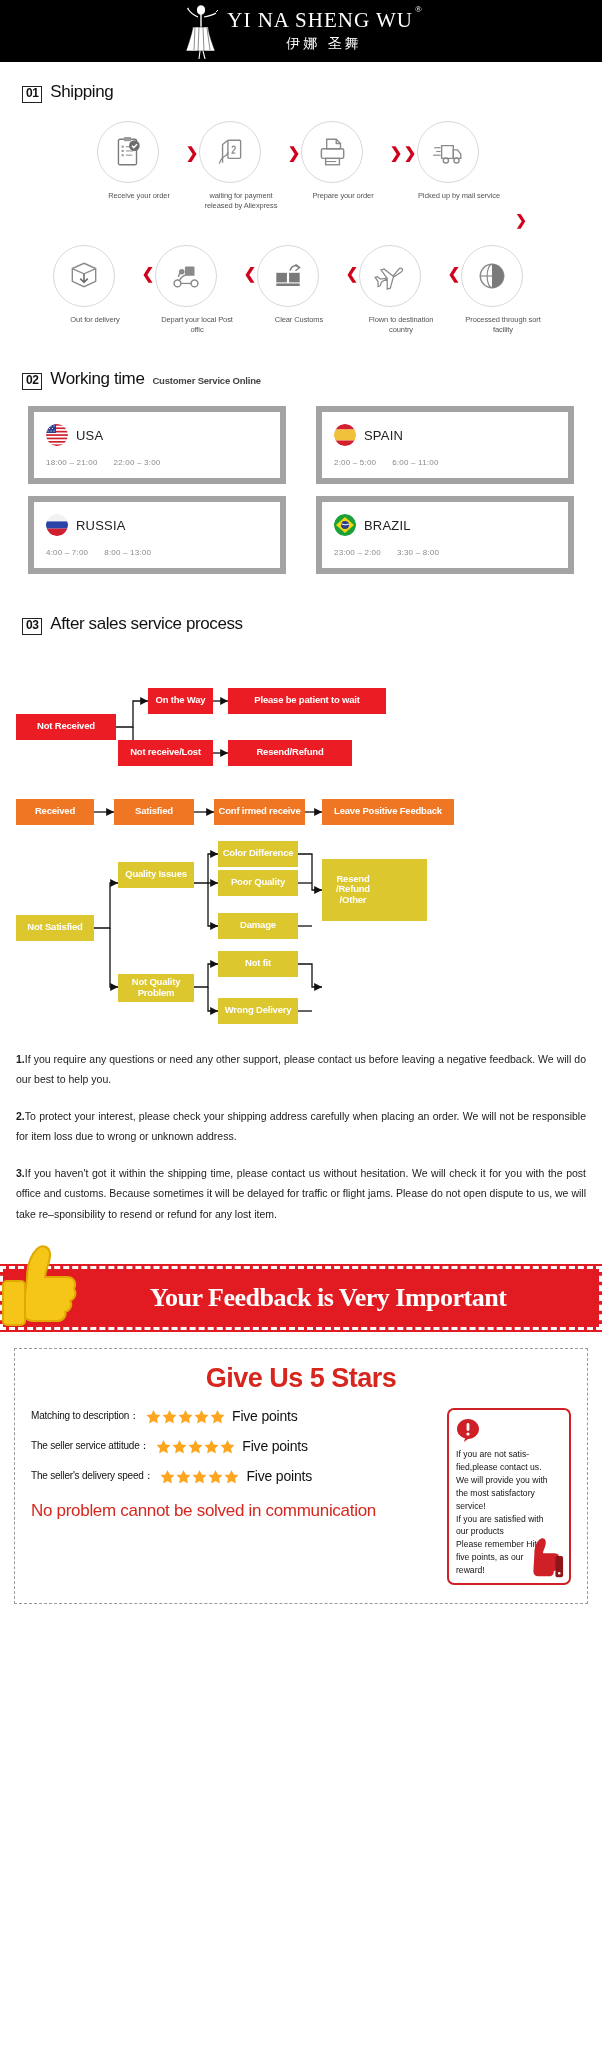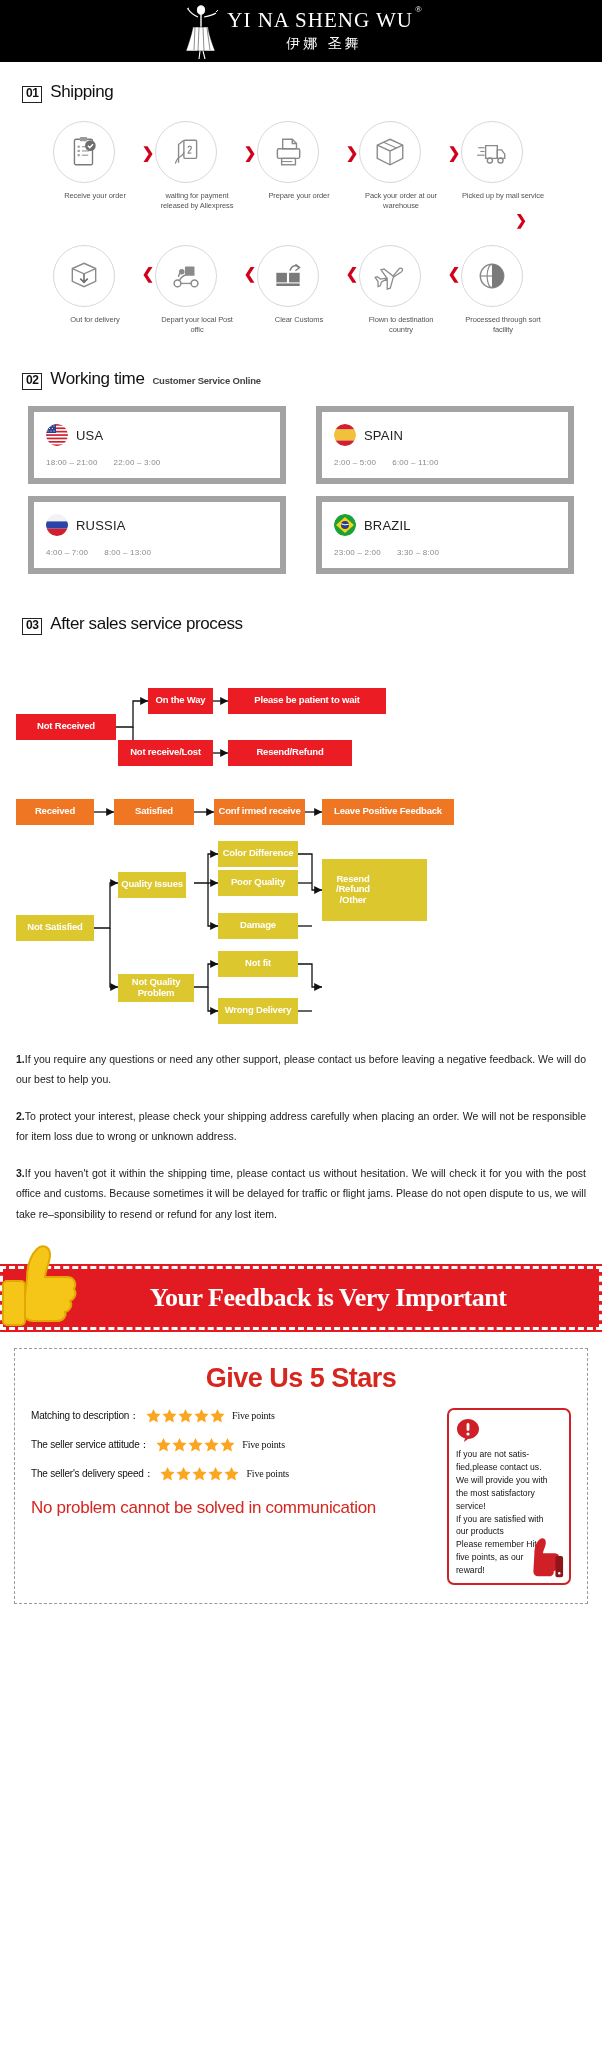--- a/index.html
+++ b/index.html
@@ -237,21 +237,21 @@
     margin-bottom: 14px;
   }
   .rating-label {
     font-size: 10px;
     color: #111;
     white-space: nowrap;
     letter-spacing: -0.2px;
   }
   .star-group { display: flex; gap: 1px; }
   .star { width: 15px; height: 15px; }
-  .rating-points { font-size: 10px; color: #111; letter-spacing: -0.2px; font-family: Liberation Serif, serif; }
+  .rating-points { font-size: 14px; color: #111; letter-spacing: -0.2px; }
   .slogan {
     color: #d6261e;
     font-size: 17px;
     font-weight: 400;
     line-height: 1.35;
     margin-top: 16px;
     letter-spacing: -0.3px;
   }
   .notice-box {
     width: 124px;
@@ -349,30 +349,20 @@
           <path d="M11 4 h9 l4 4 v5 h-13 z" fill="none" stroke="#8a8a8a" stroke-width="1.3"></path>
           <path d="M20 4 v4 h4" fill="none" stroke="#8a8a8a" stroke-width="1.3"></path>
           <rect x="6" y="13" width="21" height="9" rx="1.5" fill="none" stroke="#8a8a8a" stroke-width="1.4"></rect>
           <rect x="10" y="22" width="13" height="6" fill="none" stroke="#8a8a8a" stroke-width="1.3"></rect>
           <line x1="10" y1="25" x2="20" y2="25" stroke="#8a8a8a" stroke-width="1"></line>
         </svg>
       </div>
       <div class="step-label">Prepare your order</div>
     </div>
     <div class="chev">❯</div>
-    <div class="step">
-      <div class="circle">
-        <svg viewBox="0 0 32 32">
-          <path d="M16 4 L28 9.5 L28 22 L16 28 L4 22 L4 9.5 Z" fill="none" stroke="#8a8a8a" stroke-width="1.3"></path>
-          <path d="M4 9.5 L16 15 L28 9.5 M16 15 L16 28" fill="none" stroke="#8a8a8a" stroke-width="1.2"></path>
-          <path d="M10 6.8 L22 12.3" fill="none" stroke="#8a8a8a" stroke-width="1"></path>
-        </svg>
-      </div>
-      <div class="step-label">Pack your order at our warehouse</div>
-    </div>
     <div class="chev">❯</div>
     <div class="step">
       <div class="circle">
         <svg viewBox="0 0 32 32">
           <path d="M10 10 h11 v12 h-11 z" fill="none" stroke="#8a8a8a" stroke-width="1.3"></path>
           <path d="M21 14 h4 l3 4 v4 h-7 z" fill="none" stroke="#8a8a8a" stroke-width="1.3"></path>
           <circle cx="14" cy="24" r="2.4" fill="none" stroke="#8a8a8a" stroke-width="1.3"></circle>
           <circle cx="24" cy="24" r="2.4" fill="none" stroke="#8a8a8a" stroke-width="1.3"></circle>
           <g stroke="#8a8a8a" stroke-width="1.1">
               <line x1="3" y1="12" x2="9" y2="12"></line>
@@ -617,21 +607,21 @@
     <div class="fbox red" style="left:228px;top:53px;  width:158px; height:26px;">Please be patient to wait</div>
     <div class="fbox red" style="left:118px;top:105px; width:95px;  height:26px;">Not receive/Lost</div>
     <div class="fbox red" style="left:228px;top:105px; width:124px; height:26px;">Resend/Refund</div>
 
     <div class="fbox orange" style="left:16px; top:164px; width:78px;  height:26px;">Received</div>
     <div class="fbox orange" style="left:114px;top:164px; width:80px;  height:26px;">Satisfied</div>
     <div class="fbox orange" style="left:214px;top:164px; width:91px;  height:26px;">Conf irmed receive</div>
     <div class="fbox orange" style="left:322px;top:164px; width:132px; height:26px;">Leave Positive Feedback</div>
 
     <div class="fbox yellow" style="left:16px; top:280px; width:78px;  height:26px;">Not Satisfied</div>
-    <div class="fbox yellow" style="left:118px;top:237px; width:68px;  height:26px;">Quality Issues</div>
+    <div class="fbox yellow" style="left:118px;top:227px; width:76px;  height:26px;">Quality Issues</div>
     <div class="fbox yellow" style="left:218px;top:206px; width:80px;  height:26px;">Color Difference</div>
     <div class="fbox yellow" style="left:218px;top:235px; width:80px;  height:26px;">Poor Quality</div>
     <div class="fbox yellow" style="left:218px;top:278px; width:80px;  height:26px;">Damage</div>
     <div class="fbox yellow" style="left:322px;top:224px; width:105px; height:62px; white-space:pre-line; flex-direction:column; align-items:flex-start; padding-left:14px; justify-content:center;">Resend
 /Refund
 /Other</div>
     <div class="fbox yellow" style="left:118px;top:339px; width:76px;  height:28px; white-space:pre-line;">Not Quality
 Problem</div>
     <div class="fbox yellow" style="left:218px;top:316px; width:80px;  height:26px;">Not fit</div>
     <div class="fbox yellow" style="left:218px;top:363px; width:80px;  height:26px;">Wrong Delivery</div>

